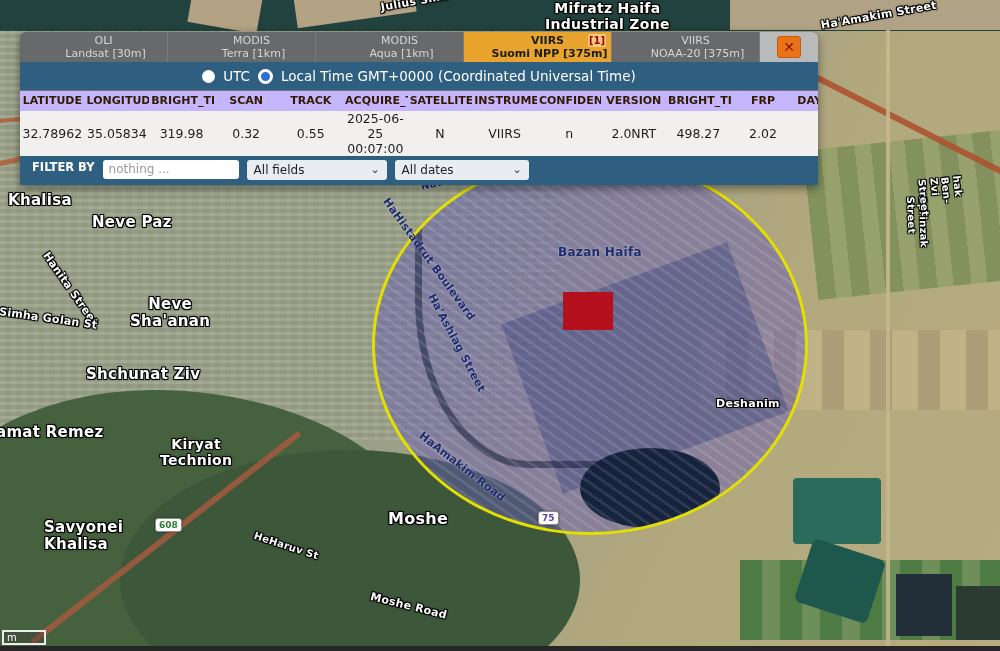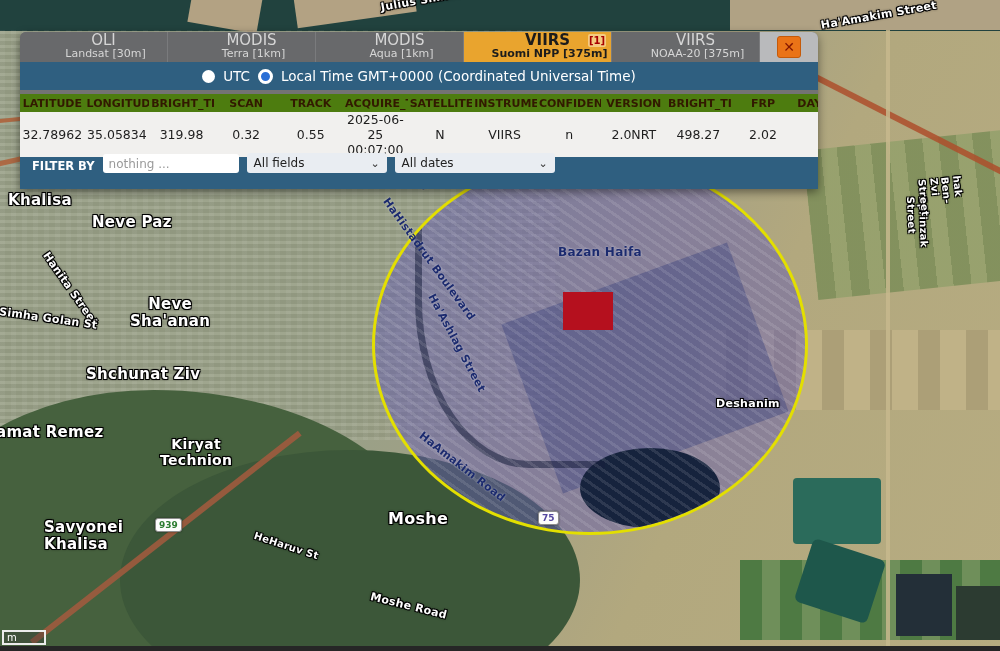--- a/index.html
+++ b/index.html
@@ -36,50 +36,50 @@
   .scalebar { position:absolute; left:2px; top:630px; width:44px; height:15px; z-index:6;
     border:2px solid #ececec; background:rgba(55,55,55,.35); color:#fff; font-size:10px;
     padding-left:3px; line-height:11px; }
   .bottombar { position:absolute; left:0; top:646px; width:1000px; height:5px; background:#262626; z-index:6; }
   
   .panel { position:absolute; left:20px; top:32px; width:798px; z-index:10;
     box-shadow:0 3px 10px rgba(0,0,0,.45); border-radius:6px 6px 0 0; font-family:"DejaVu Sans", sans-serif; }
   .tabbar { display:flex; height:30px; background:#68696b; border-radius:6px 6px 0 0; overflow:hidden; }
   .tab { flex:0 0 148px; position:relative; text-align:center; color:#d6d6d6; font-size:11px;
     line-height:13px; padding-top:2px; border-right:1px solid #7a7b7d; cursor:pointer; background:#68696b; }
-  .tab .t1 { font-size:15px;margin-left:20px; }
+  .tab .t1 { font-size:11px;margin-left:20px; }
   .tab .t2 { font-size:11px;padding-left:24px; }
   .tab.active { background:#e9a42e; color:#1c1c1c; font-weight:bold; }
   .tab .badge { position:absolute; right:5px; top:2px; font-size:10px; color:#a80000;
     background:rgba(255,236,200,.55); border-radius:2px; padding:0 1px; font-weight:bold; }
   .tab-end { flex:1; background:#b9babc; display:flex; justify-content:center; align-items:center; }
   .close-btn { width:24px; height:22px; background:#ea7317; border:1px solid #c55a0a; border-radius:3px;
     color:#801500; font-weight:bold; font-size:14px; line-height:20px; text-align:center; cursor:pointer; }
   .timerow { height:28px; background:#2f5f80; display:flex; align-items:center; justify-content:center;
     gap:8px; color:#fff; font-size:13.5px; }
   .radio { display:inline-block; width:13px; height:13px; border-radius:50%; cursor:pointer; }
   .radio.filled { background:#fff; }
   .radio.ring { background:#2a6fd6; border:3px solid #fff; width:15px; height:15px; }
   .tablewrap { background:#f1f0ee; overflow:hidden; width:798px; }
   table { border-collapse:collapse; table-layout:fixed; width:840px; }
-  thead tr { background:#4d7c0f; border-top:4px solid #737373; }
+  thead tr { background:#c4b5fd; border-top:1px solid #737373; }
   th { font-size:11px; font-weight:bold; color:#321900; height:20px; padding:0 2px;
     text-align:center; overflow:hidden; white-space:nowrap; cursor:pointer; }
   td { font-size:12.5px; color:#1e1e1e; text-align:center; height:36px; padding:0 2px;
     white-space:pre-line; overflow:hidden; }
-  .filterrow { height:29px; background:#2f5f80; display:flex; align-items:flex-end; gap:8px;
-    padding:16px 12px; color:#fff; font-size:11.5px; font-weight:bold; }
+  .filterrow { height:29px; background:#2f5f80; display:flex; align-items:flex-start; gap:8px;
+    padding:4px 12px; color:#fff; font-size:11.5px; font-weight:bold; }
   .filter-input { width:136px; height:19px; border:none; border-radius:3px; font-size:12px;
     padding:0 6px; font-family:"DejaVu Sans", sans-serif; color:#333; }
   .filter-input::placeholder { color:#9a9a9a; }
   .sel { height:20px; background:#e9edf2; border-radius:3px; display:flex; align-items:center;
     justify-content:space-between; padding:0 7px; font-size:12px; font-weight:normal; color:#222;
     cursor:pointer; }
   .sel-fields { width:140px; }
-  .sel-dates { width:160px; }
+  .sel-dates { width:134px; }
   .chev { font-size:11px; color:#333; margin-left:6px; }
 </style>
 </head>
 <body>
 
 <div class="map">
 
   <div class="dec water" style="left:0;top:0;width:1000px;height:31px"></div>
   <div class="dec pier" style="left:190px;top:-8px;width:70px;height:36px;transform:rotate(10deg)"></div>
   <div class="dec pier" style="left:295px;top:-12px;width:120px;height:32px;transform:rotate(-8deg)"></div>
@@ -105,20 +105,22 @@
     <div class="cdec" style="left:150px;top:120px;width:240px;height:180px;background:rgba(70,75,130,.5);transform:rotate(-20deg)"></div>
     <div class="cdec" style="left:205px;top:290px;width:140px;height:80px;background:#16233d;border-radius:50%"></div>
     <div class="cdec" style="left:40px;top:30px;width:190px;height:280px;border-left:7px solid rgba(25,32,60,.55);border-bottom:7px solid rgba(25,32,60,.55);border-radius:0 0 0 60%"></div>
     <div class="cdec ctex"></div>
   </div>
 
   <div class="marker"></div>
 
   <div id="label-layer">
       <div class="map-label white" style="left: 380px; top: 2px; font-size: 11px; transform: rotate(-10deg);">Julius Simon Street</div>
+      <div class="map-label white center" style="left: 545px; top: 0px; font-size: 14px;">Mifratz Haifa
+Industrial Zone</div>
       <div class="map-label white" style="left: 820px; top: 20px; font-size: 11px; transform: rotate(-10deg);">Ha'Amakim Street</div>
       <div class="map-label white" style="left: 8px; top: 192px; font-size: 15px;">Khalisa</div>
       <div class="map-label white" style="left: 92px; top: 214px; font-size: 15px;">Neve Paz</div>
       <div class="map-label white" style="left: 50px; top: 250px; font-size: 11px; transform: rotate(55deg);">Hanita Street</div>
       <div class="map-label white" style="left: 0px; top: 306px; font-size: 11px; transform: rotate(8deg);">Simha Golan St</div>
       <div class="map-label white center" style="left: 130px; top: 296px; font-size: 15px;">Neve
 Sha'anan</div>
       <div class="map-label white" style="left: 86px; top: 366px; font-size: 15px;">Shchunat Ziv</div>
       <div class="map-label white" style="left: -4px; top: 424px; font-size: 15px;">amat Remez</div>
       <div class="map-label white center" style="left: 160px; top: 436px; font-size: 14px;">Kiryat
@@ -129,21 +131,21 @@
       <div class="map-label white" style="left: 388px; top: 510px; font-size: 16px;">Moshe</div>
       <div class="map-label white" style="left: 372px; top: 591px; font-size: 11px; transform: rotate(14deg);">Moshe Road</div>
       <div class="map-label white" style="left: 928px; top: 196px; font-size: 10px; transform: rotate(88deg);">Sprinzak Street</div>
       <div class="map-label white" style="left: 962px; top: 175px; font-size: 10px; transform: rotate(84deg);">hak Ben-Zvi Street</div>
       <div class="map-label navy" style="left: 420px; top: 181px; font-size: 10px; transform: rotate(-12deg);">Nativei Ha</div>
       <div class="map-label navy" style="left: 390px; top: 196px; font-size: 11px; transform: rotate(54deg);">HaHistadrut Boulevard</div>
       <div class="map-label navy" style="left: 558px; top: 246px; font-size: 12px;">Bazan Haifa</div>
       <div class="map-label navy" style="left: 436px; top: 292px; font-size: 11px; transform: rotate(62deg);">Ha'Ashlag Street</div>
       <div class="map-label navy" style="left: 424px; top: 430px; font-size: 11px; transform: rotate(38deg);">HaAmakim Road</div>
       <div class="map-label white" style="left: 716px; top: 398px; font-size: 11px;">Deshanim</div>
-      <div class="shield" style="left: 155px; top: 518px; color: rgb(46, 125, 50);">939</div>
+      <div class="shield" style="left: 155px; top: 518px; color: rgb(46, 125, 50);">608</div>
       <div class="shield" style="left: 538px; top: 511px; color: rgb(85, 72, 160);">75</div>
     </div>
 
   <div class="scalebar">m</div>
   <div class="bottombar"></div>
 
   <div class="panel">
     <div class="tabbar">
       <div class="tab">
           <div class="t1">OLI</div>

